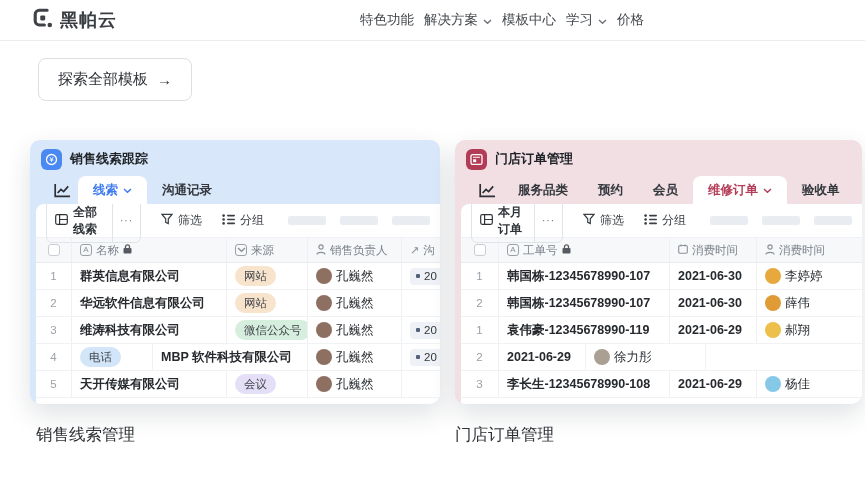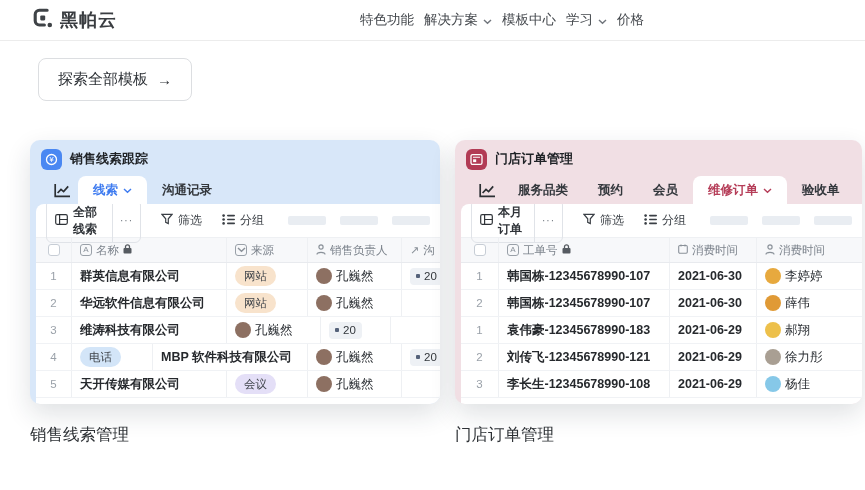--- a/index.html
+++ b/index.html
@@ -245,20 +245,23 @@
               <span class="avatar" style="background:#8d7062"></span>
               <span class="person-name">孔巍然</span>
             </div>
             <div class="cell" style="width:70px"></div>
           </div>
           <div class="trow">
             <div class="cell numcell" style="width:36px">3</div>
             <div class="cell" style="width:155px">
               <span class="tcell-primary">维涛科技有限公司</span>
             </div>
+            <div class="cell" style="width:81px">
+              <span class="tag" style="background:#d6eedd">微信公众号</span>
+            </div>
             <div class="cell" style="width:94px">
               <span class="avatar" style="background:#8d7062"></span>
               <span class="person-name">孔巍然</span>
             </div>
             <div class="cell" style="width:70px">
               <span class="pill"><span class="dot"></span>20</span>
             </div>
           </div>
           <div class="trow">
             <div class="cell numcell" style="width:36px">4</div>
@@ -420,35 +423,32 @@
               <span class="tcell-primary">2021-06-30</span>
             </div>
             <div class="cell" style="width:120px">
               <span class="avatar" style="background:#e09a36"></span>
               <span class="person-name">薛伟</span>
             </div>
           </div>
           <div class="trow">
             <div class="cell numcell" style="width:38px">1</div>
             <div class="cell" style="width:171px">
-              <span class="tcell-primary">袁伟豪-12345678990-183</span>
+              <span class="tcell-primary">袁伟豪-12345678990-119</span>
             </div>
             <div class="cell" style="width:87px">
               <span class="tcell-primary">2021-06-29</span>
             </div>
             <div class="cell" style="width:120px">
               <span class="avatar" style="background:#edc04b"></span>
               <span class="person-name">郝翔</span>
             </div>
           </div>
           <div class="trow">
             <div class="cell numcell" style="width:38px">2</div>
-            <div class="cell" style="width:171px">
-              <span class="tcell-primary">刘传飞-12345678990-121</span>
-            </div>
             <div class="cell" style="width:87px">
               <span class="tcell-primary">2021-06-29</span>
             </div>
             <div class="cell" style="width:120px">
               <span class="avatar" style="background:#a99f93"></span>
               <span class="person-name">徐力彤</span>
             </div>
           </div>
           <div class="trow">
             <div class="cell numcell" style="width:38px">3</div>
@@ -460,16 +460,16 @@
             </div>
             <div class="cell" style="width:120px">
               <span class="avatar" style="background:#86c8e8"></span>
               <span class="person-name">杨佳</span>
             </div>
           </div>
         </div>
     </div>
   </div>
 
-  <div class="caption" style="left:30px;">销售线索管理</div>
+  <div class="caption" style="left:36px;">销售线索管理</div>
   <div class="caption" style="left:455px;">门店订单管理</div>
 
 </div>
 
 </body></html>

